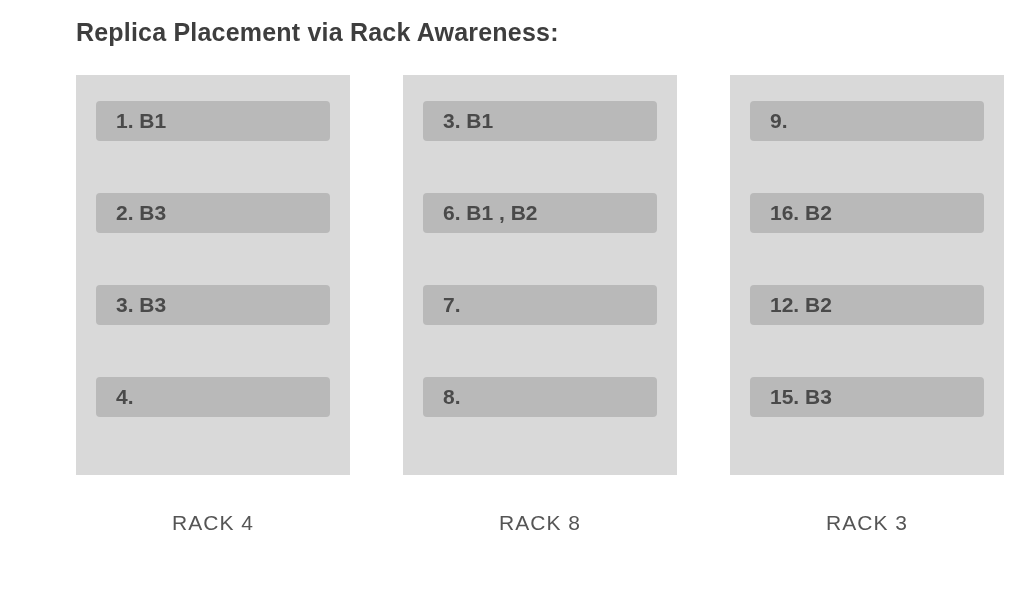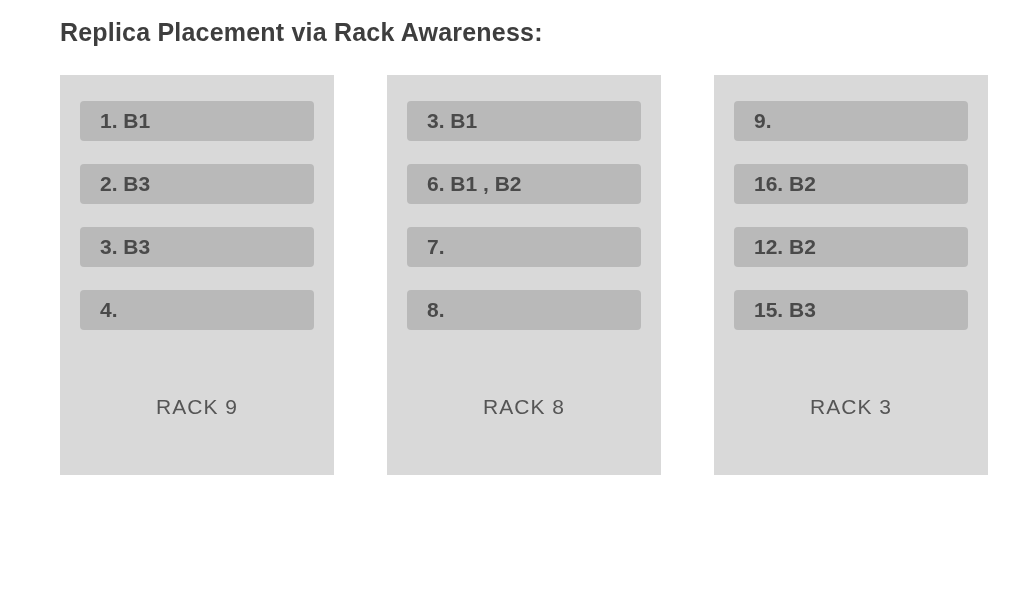--- a/index.html
+++ b/index.html
@@ -7,21 +7,21 @@
     width: 1024px;
     height: 590px;
     background: #ffffff;
     font-family: "Liberation Sans", sans-serif;
     overflow: hidden;
   }
   .page {
     position: relative;
     width: 1024px;
     height: 590px;
-    padding: 18px 48px 0 60px;
+    padding: 18px 48px 0 76px;
   }
   .title {
     font-size: 25px;
     font-weight: 700;
     color: #3e3e3e;
     letter-spacing: 0.2px;
     margin-bottom: 28px;
   }
   .subtitle {
     font-size: 24px;
@@ -48,21 +48,21 @@
     width: 234px;
     height: 40px;
     background: #b9b9b9;
     border-radius: 4px;
     display: flex;
     align-items: center;
     padding-left: 20px;
     font-size: 21px;
     font-weight: 700;
     color: #4a4a4a;
-    margin-bottom: 23px;
+    margin-bottom: 52px;
     flex-shrink: 0;
   }
   .slot:last-of-type {
     margin-bottom: 0;
   }
   .rack-label {
     margin-top: 42px;
     text-align: center;
     font-size: 21px;
     font-weight: 400;
@@ -78,21 +78,21 @@
   <div class="title">Replica Placement via Rack Awareness:</div>
 
 
   <div class="racks">
 
     <div class="rack">
       <div class="slot">1. B1</div>
       <div class="slot">2. B3</div>
       <div class="slot">3. B3</div>
       <div class="slot">4.</div>
-      <div class="rack-label">RACK 9</div>
+      <div class="rack-label">RACK 4</div>
     </div>
 
     <div class="rack">
       <div class="slot">3. B1</div>
       <div class="slot">6. B1 , B2</div>
       <div class="slot">7.</div>
       <div class="slot">8.</div>
       <div class="rack-label">RACK 8</div>
     </div>
 

